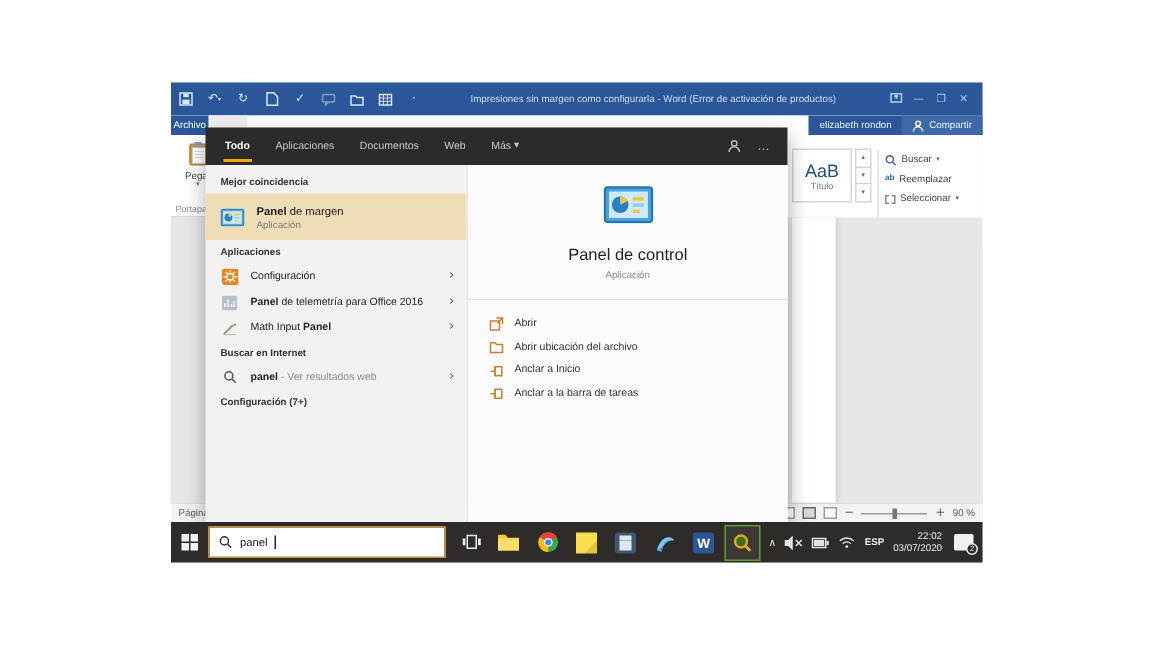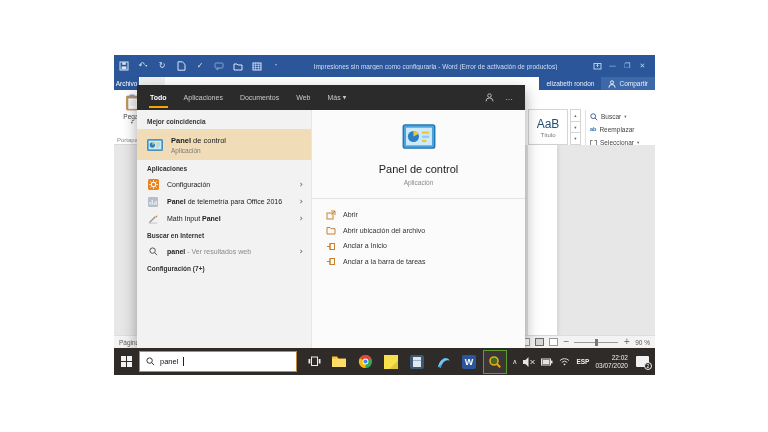--- a/index.html
+++ b/index.html
@@ -23,21 +23,21 @@
 .inicio-stub{position:absolute;left:26px;top:0;width:25px;height:13px;background:#efefef}
 .account{position:absolute;right:0;top:0;height:13px;display:flex;align-items:stretch;background:#2b579a;color:#e8eefb;font-size:6.5px}
 .uname{display:flex;align-items:center;padding:0 7px}
 .share{display:flex;align-items:center;gap:3px;background:#3d69a8;padding:0 7px}
 
 
 .ribbon{height:55px;background:#fff;position:relative;border-bottom:1px solid #d9d9d9}
 .paste{position:absolute;left:4px;top:4px;width:28px;text-align:center;color:#444}
 .plabel{font-size:6.5px;margin-top:1px;color:#444}
 .clipgroup{position:absolute;left:0;bottom:1px;width:34px;text-align:left;padding-left:3px;font-size:6px;color:#8a8a8a;white-space:nowrap;overflow:hidden}
-.ribbon-right{position:absolute;right:0;top:16px;width:130px;height:68px;background:#fff}
+.ribbon-right{position:absolute;right:0;top:6px;width:130px;height:68px;background:#fff}
 .style-tile{position:absolute;left:3px;top:3px;width:40px;height:36px;border:1px solid #d5d5d5;display:flex;flex-direction:column;align-items:center;justify-content:center;background:#fff}
 .style-sample{font-size:12px;color:#1f4e79}
 .style-name{font-size:6px;color:#777;margin-top:1px}
 .gallery-btns{position:absolute;left:45px;top:3px;width:11px;height:36px;display:flex;flex-direction:column}
 .gbtn{flex:1;border:1px solid #d5d5d5;border-top:none;display:flex;align-items:center;justify-content:center;font-size:4.5px;color:#666;background:#fff}
 .gbtn:first-child{border-top:1px solid #d5d5d5}
 .vsep{position:absolute;left:60px;top:4px;bottom:16px;width:1px;background:#e2e2e2}
 .editing{position:absolute;left:65px;top:4px}
 .edit-row{display:flex;align-items:center;gap:3px;height:13px;font-size:6.5px;color:#444;white-space:nowrap}
 .cdown{font-size:4.5px;color:#666}
@@ -264,21 +264,21 @@
           <svg width="16" height="12" viewBox="0 0 36 27">
               <rect x="1" y="1" width="34" height="25" rx="2" fill="#4aa3dd" stroke="#2176ad" stroke-width="1.5"></rect>
               <rect x="4" y="4" width="28" height="19" fill="#cdeafa"></rect>
               <circle cx="12" cy="13.5" r="6" fill="#2b7fc2"></circle>
               <path d="M12 13.5V7.5A6 6 0 0 1 17.4 10.8Z" fill="#eec73e"></path>
               <rect x="21" y="8" width="8" height="2.5" fill="#eec73e"></rect>
               <rect x="21" y="12.5" width="8" height="2.5" fill="#8fcdf2"></rect>
               <rect x="21" y="17" width="5" height="2.5" fill="#eec73e"></rect>
             </svg>
           <span>
-            <span class="l1"><span class="b">Panel</span><span> de control</span></span>
+            <span class="l1"><span class="b">Panel</span><span> de margen</span></span>
             <div class="l2">Aplicación</div>
           </span>
         </div>
 
         <div class="sec-h">Aplicaciones</div>
         <div class="rrow">
           <span class="icbox">
               <svg width="11" height="11" viewBox="0 0 12 12">
                 <rect width="12" height="12" rx="2" fill="#e8821e"></rect>
                 <circle cx="6" cy="6" r="2.4" fill="none" stroke="#fff" stroke-width="1.1"></circle>

